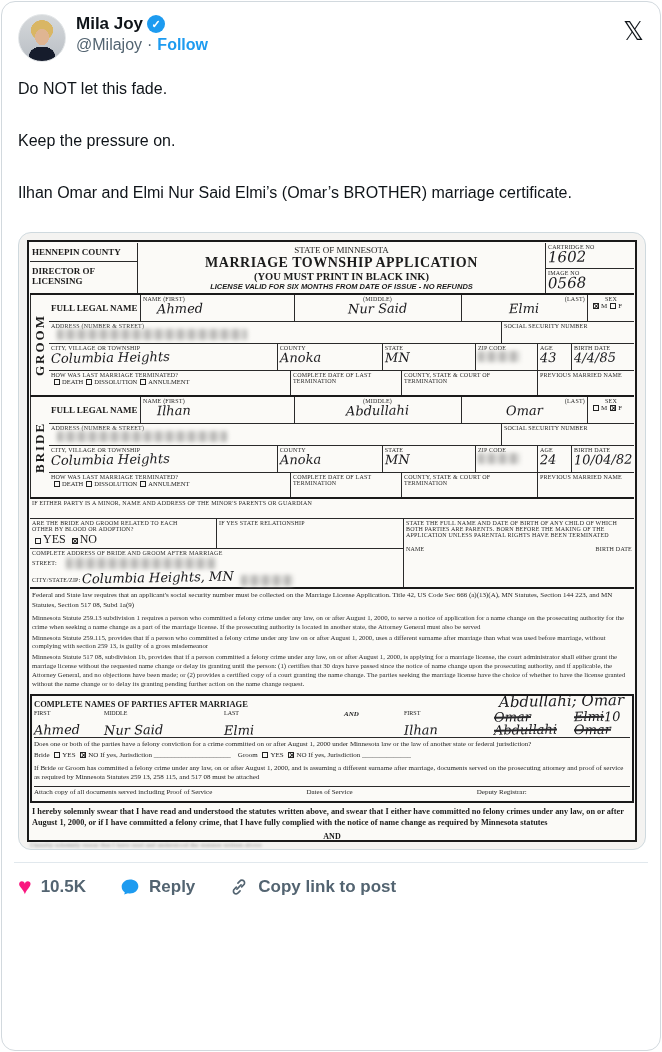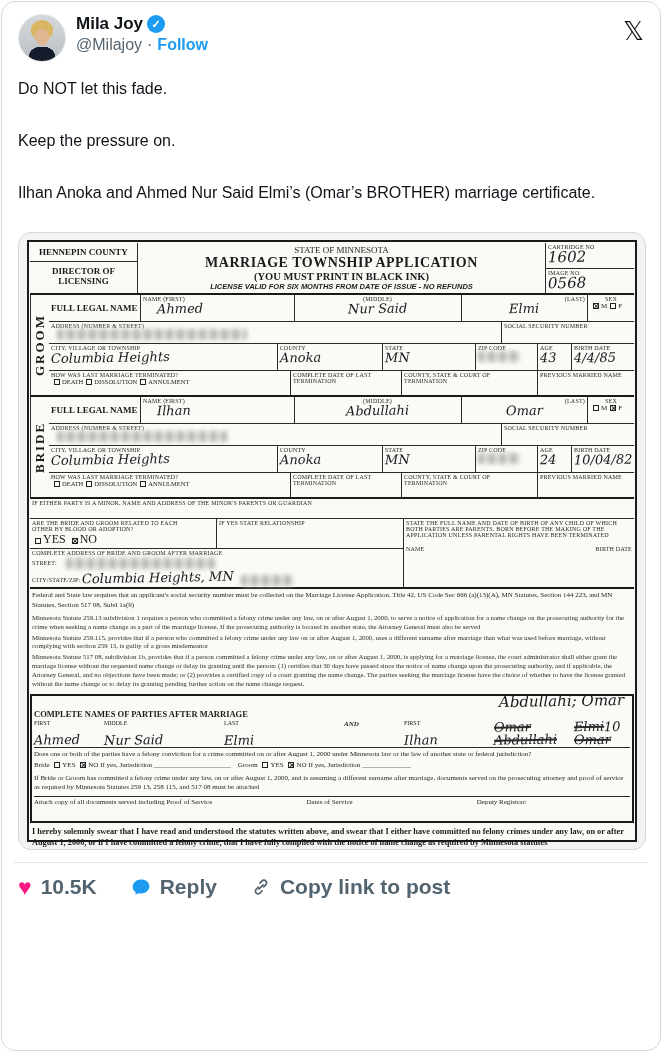--- a/index.html
+++ b/index.html
@@ -62,21 +62,21 @@
 
   
   .t-footer { display:flex; align-items:center; justify-content:space-between; margin-top:12px; }
   .timestamp { font-size:15px; color:#536471; }
   .info-icon { width:18px; height:18px; border:1.6px solid #536471; border-radius:50%; color:#536471;
                font-size:11px; display:flex; align-items:center; justify-content:center;
                font-family:"Liberation Serif",serif; font-style:italic; font-weight:bold; cursor:pointer; }
   .divider { border-top:1px solid #e1e8ed; margin:12px -4px 0; }
   .actions { display:flex; align-items:center; gap:34px; margin-top:12px; }
   .action { display:flex; align-items:center; gap:9px; cursor:pointer; }
-  .action .label { font-size:21px; font-weight:bold; color:#536471; }
+  .action .label { font-size:17px; font-weight:bold; color:#536471; }
   .heart { color:#f91880; font-size:23px; line-height:1; }
   .read-btn { margin-top:14px; width:100%; height:38px; border:1px solid #cfd9de; border-radius:20px;
               background:#fff; display:flex; align-items:center; justify-content:center;
               font-size:15px; font-weight:bold; color:#1d9bf0; cursor:pointer;
               font-family:"Liberation Sans",sans-serif; }
   .faint-cut { filter:blur(1.5px); opacity:.55; overflow:hidden; height:7px; }
 </style>
 </head>
 <body>
 
@@ -94,28 +94,28 @@
         <span class="t-dot">·</span>
         <span class="t-follow">Follow</span>
       </div>
     </div>
     <div class="x-logo">𝕏</div>
   </div>
 
   <div class="t-text">
     <p>Do NOT let this fade.</p>
     <p>Keep the pressure on.</p>
-    <p>Ilhan Anoka and Ahmed Nur Said Elmi’s (Omar’s BROTHER) marriage certificate.</p>
+    <p>Ilhan Omar and Elmi Nur Said Elmi’s (Omar’s BROTHER) marriage certificate.</p>
   </div>
 
   <div class="doc-wrap">
     <div class="paper">
 
       <div class="doc-head">
-        <div class="hc" style="width:108px; display:flex; flex-direction:column; text-align:center;">
+        <div class="hc" style="width:108px; display:flex; flex-direction:column; text-align:left;">
           <div style="border-bottom:1px solid #2a2a2a; padding:4px 2px; font-weight:bold; font-size:9px;">HENNEPIN COUNTY</div>
           <div style="padding:4px 2px; font-weight:bold; font-size:9px;">DIRECTOR OF LICENSING</div>
         </div>
         <div class="hc" style="flex:1; text-align:center; padding:2px 4px;">
           <div style="font-size:9px;">STATE OF MINNESOTA</div>
           <div style="font-size:14px; font-weight:bold; letter-spacing:.5px;">MARRIAGE TOWNSHIP APPLICATION</div>
           <div style="font-size:10.5px; font-weight:bold;">(YOU MUST PRINT IN BLACK INK)</div>
           <div style="font-size:7.5px; font-weight:bold; font-style:italic; font-family:'Liberation Sans',sans-serif;">LICENSE VALID FOR SIX MONTHS FROM DATE OF ISSUE - NO REFUNDS</div>
         </div>
         <div style="width:88px; display:flex; flex-direction:column;">
@@ -325,21 +325,21 @@
 
       <div class="small-serif" style="padding:2px 2px 1px;">Federal and State law requires that an applicant's social security number must be collected on the Marriage License Application. Title 42, US Code Sec 666 (a)(13)(A), MN Statutes, Section 144 223, and MN Statutes, Section 517 08, Subd 1a(9)</div>
 
       <div class="statutes" style="padding:3px 2px 2px;">
         <p>Minnesota Statute 259.13 subdivision 1 requires a person who committed a felony crime under any law, on or after August 1, 2000, to serve a notice of application for a name change on the prosecuting authority for the crime when seeking a name change as a part of the marriage license. If the prosecuting authority is located in another state, the Attorney General must also be served</p>
         <p>Minnesota Statute 259.115, provides that if a person who committed a felony crime under any law on or after August 1, 2000, uses a different surname after marriage than what was used before marriage, without complying with section 259 13, is guilty of a gross misdemeanor</p>
         <p>Minnesota Statute 517 08, subdivision 1b, provides that if a person committed a felony crime under any law, on or after August 1, 2000, is applying for a marriage license, the court administrator shall either grant the marriage license without the requested name change or delay its granting until the person: (1) certifies that 30 days have passed since the notice of name change upon the prosecuting authority, and if applicable, the Attorney General, and no objections have been made; or (2) provides a certified copy of a court granting the name change. The parties seeking the marriage license have the choice of whether to have the license granted without the name change or to delay its granting pending further action on the name change request.</p>
       </div>
 
       <div style="border:2px solid #1a1a1a; margin:1px 0;">
-        <div style="padding:13px 2px; position:relative;">
+        <div style="padding:3px 2px; position:relative;">
           <span style="font-weight:bold; font-size:8.5px;">COMPLETE NAMES OF PARTIES AFTER MARRIAGE</span>
           <span class="hw big" style="position:absolute; right:8px; top:-2px;">Abdullahi;  Omar</span>
           <div style="display:flex; font-size:6px; margin-top:1px;">
             <span style="width:70px;">FIRST</span>
             <span style="width:120px;">MIDDLE</span>
             <span style="width:120px;">LAST</span>
             <span style="width:60px; font-weight:bold; font-style:italic; font-size:7px;">AND</span>
             <span style="width:90px;">FIRST</span>
             <span class="hw strike" style="width:80px;">Omar</span>
             <span><span class="hw strike">Elmi</span><span class="hw">10</span></span>

